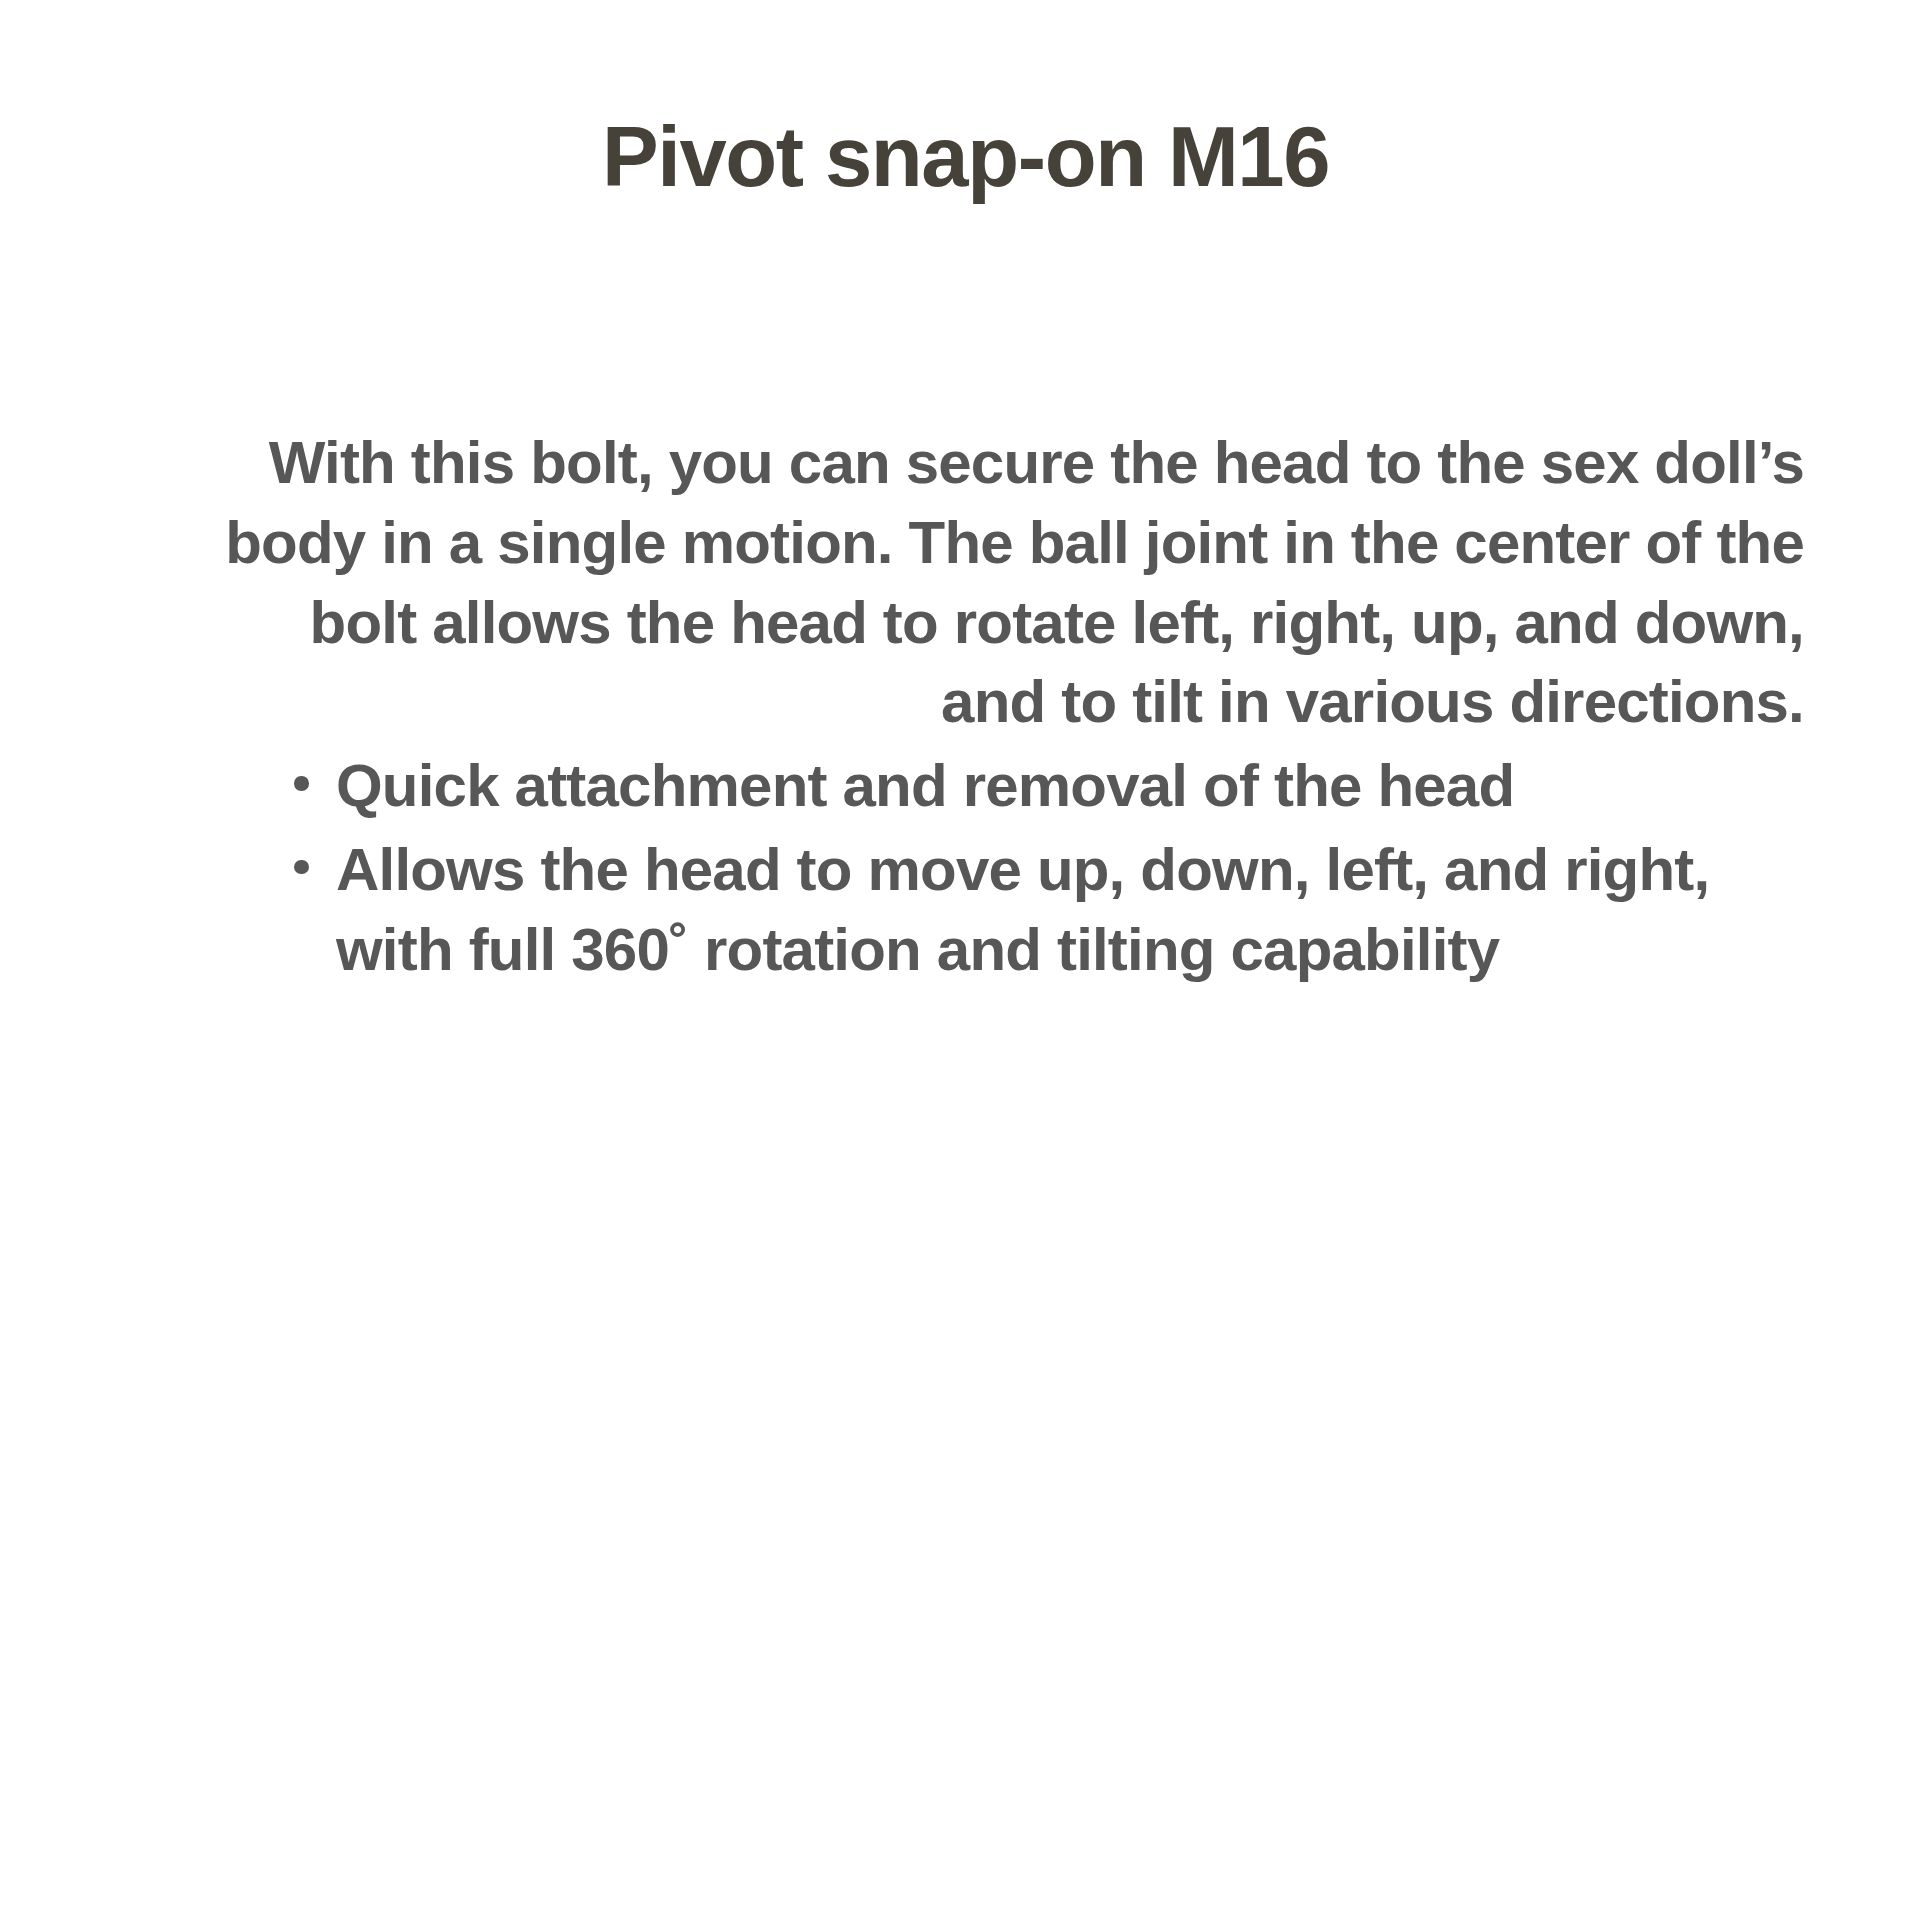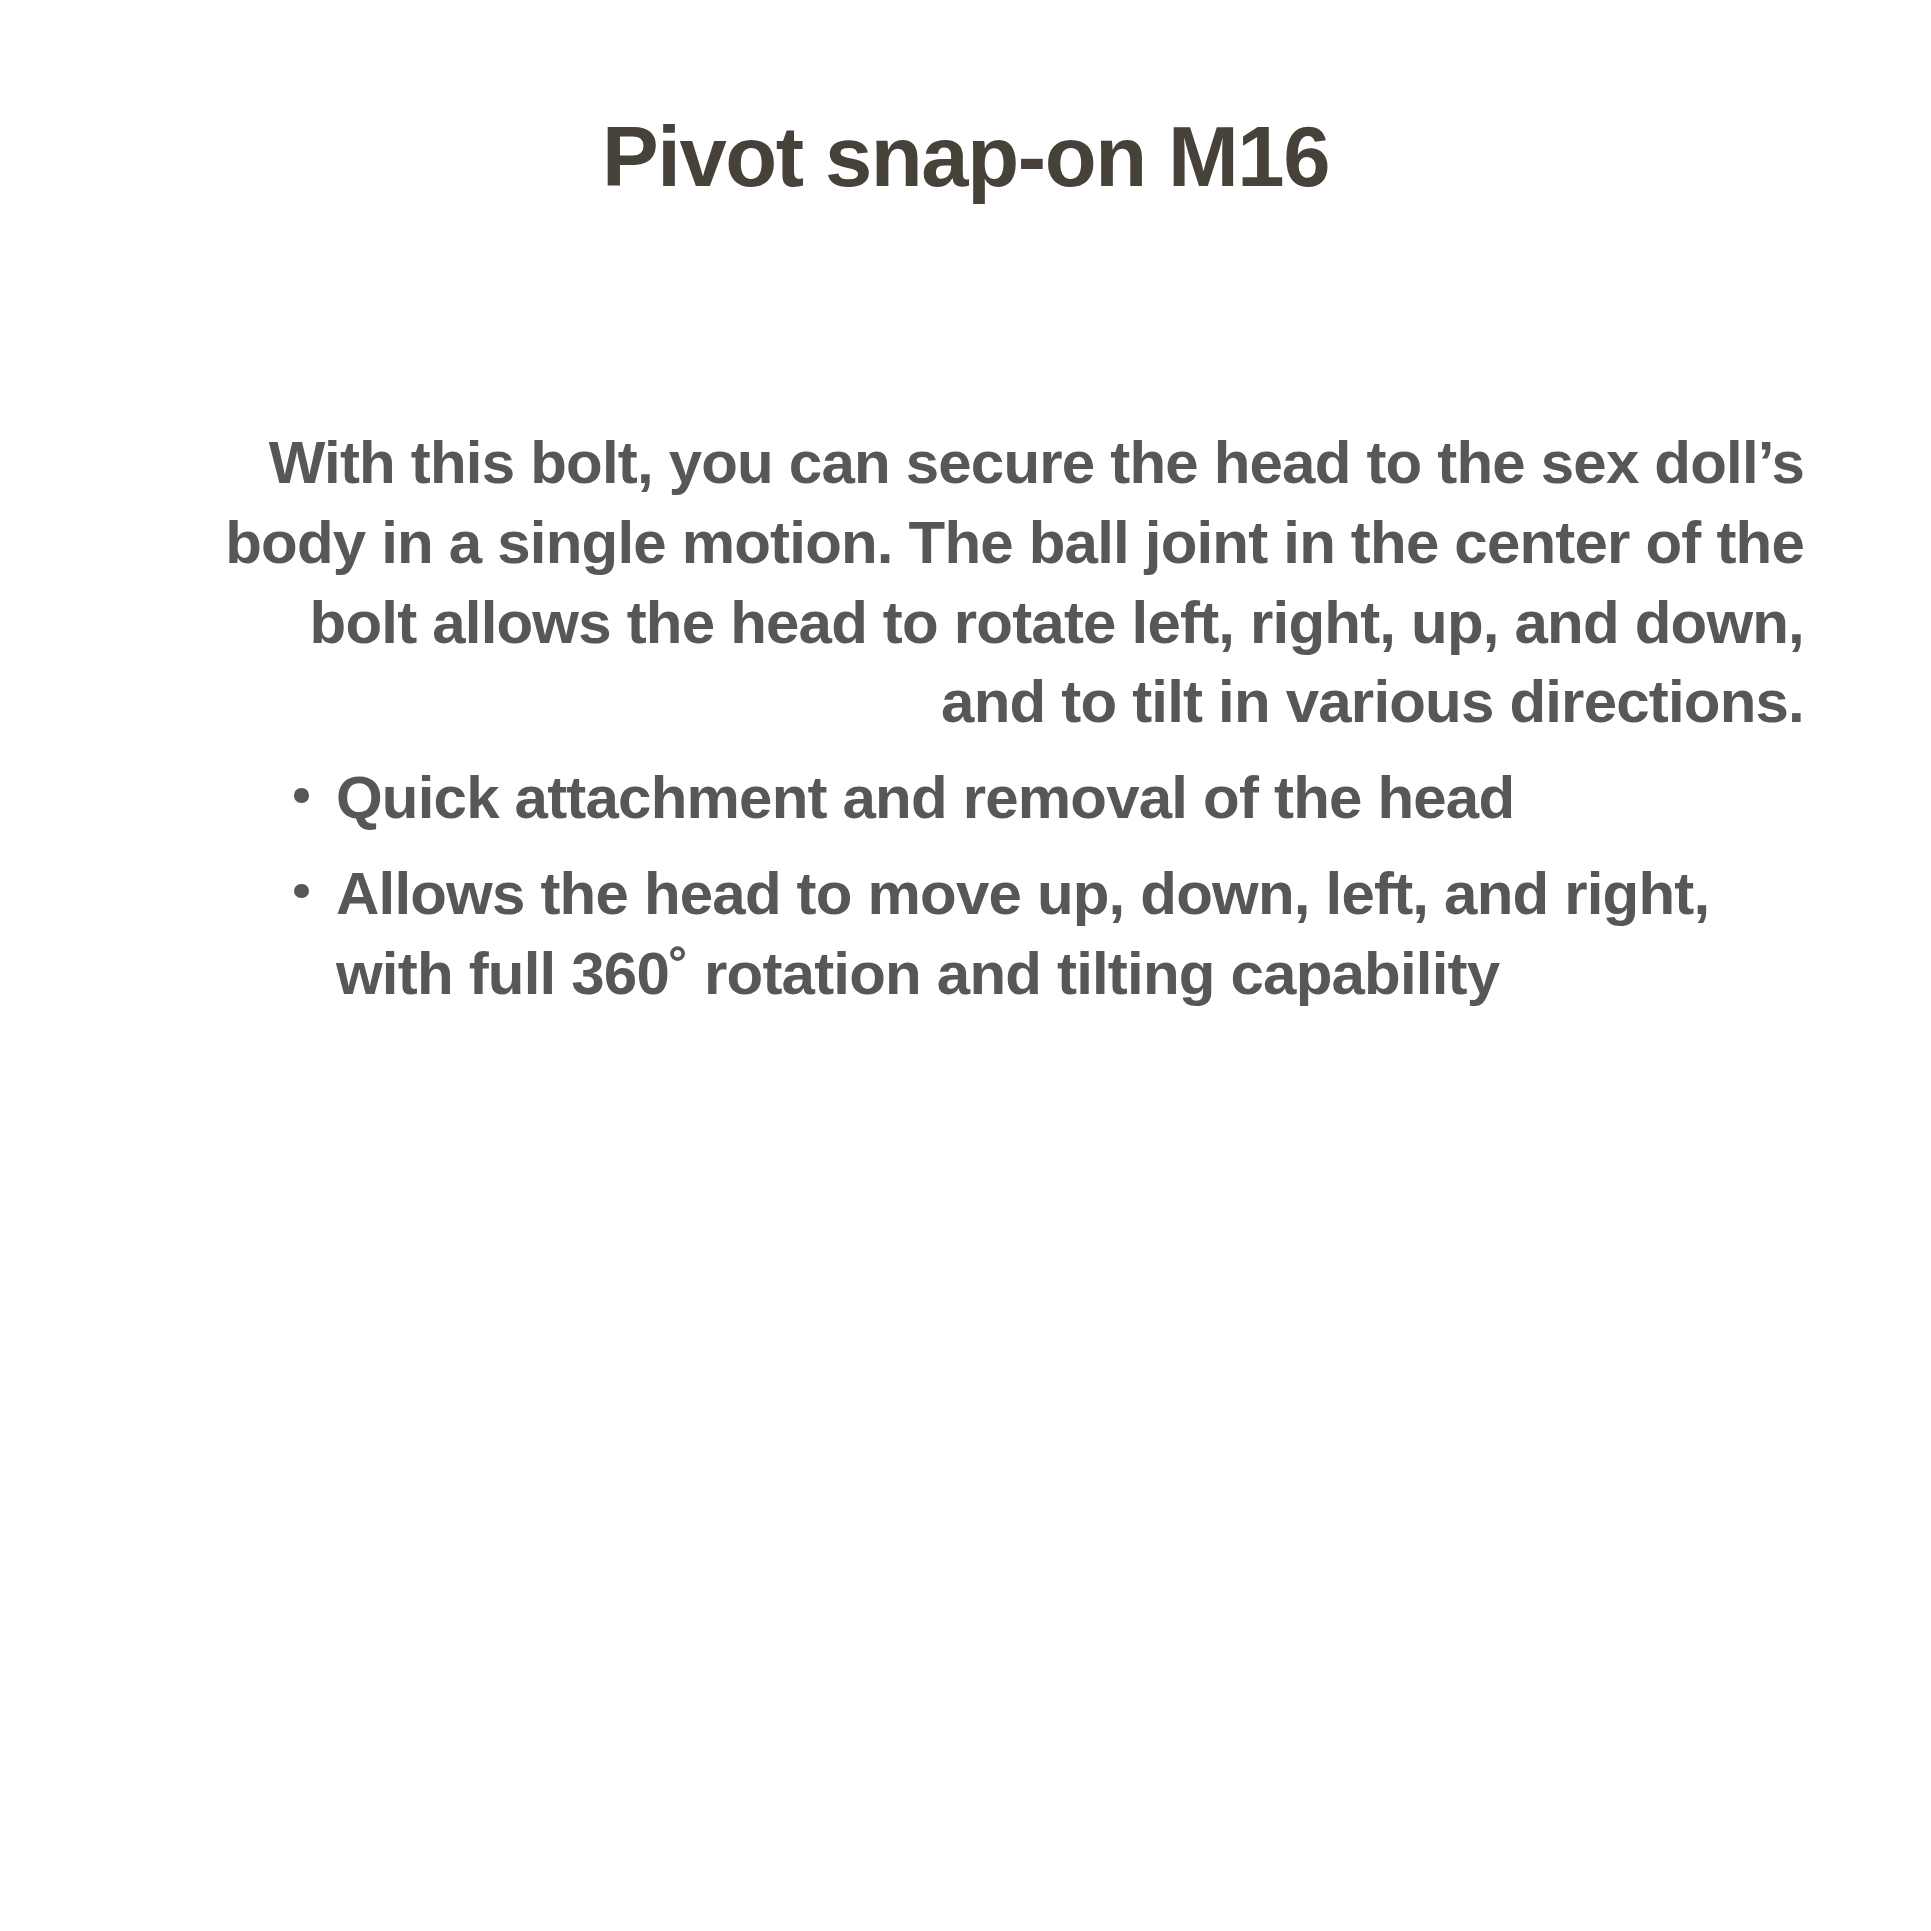--- a/index.html
+++ b/index.html
@@ -79,21 +79,21 @@
   }
 
   .advantage-item {
     position: relative;
     font-size: 60px;
     line-height: 1.33;
     font-weight: 700;
     letter-spacing: -0.8px;
     color: #575757;
     padding-left: 42px;
-    margin-top: 16px;
+    margin-top: 4px;
     max-width: 1526px;
   }
 
   .advantage-item > .bullet-dot {
     position: absolute;
     left: 0;
     top: 0.50em;
     width: 14.5px;
     height: 14.5px;
     border-radius: 50%;

